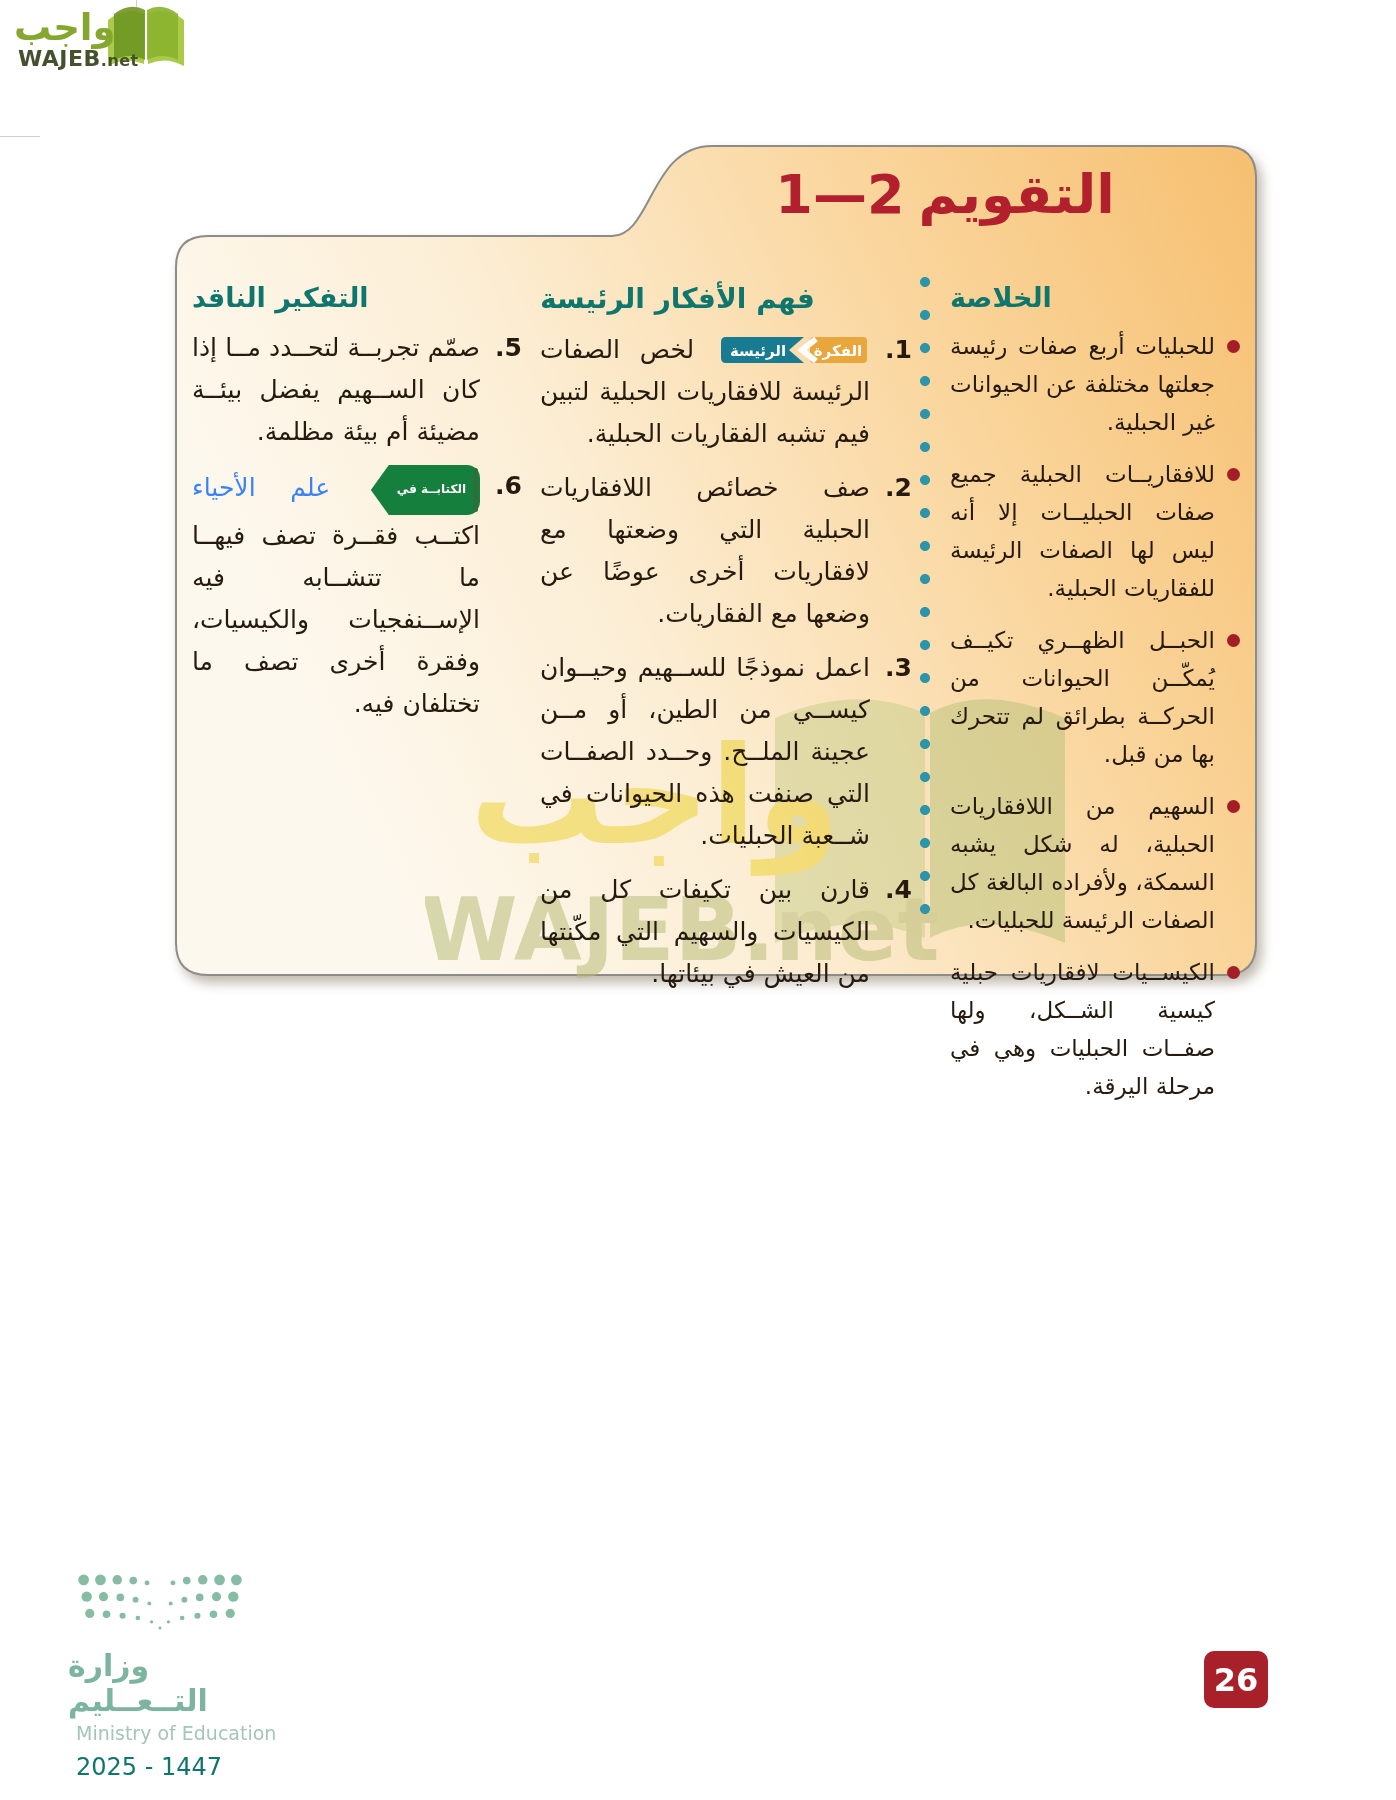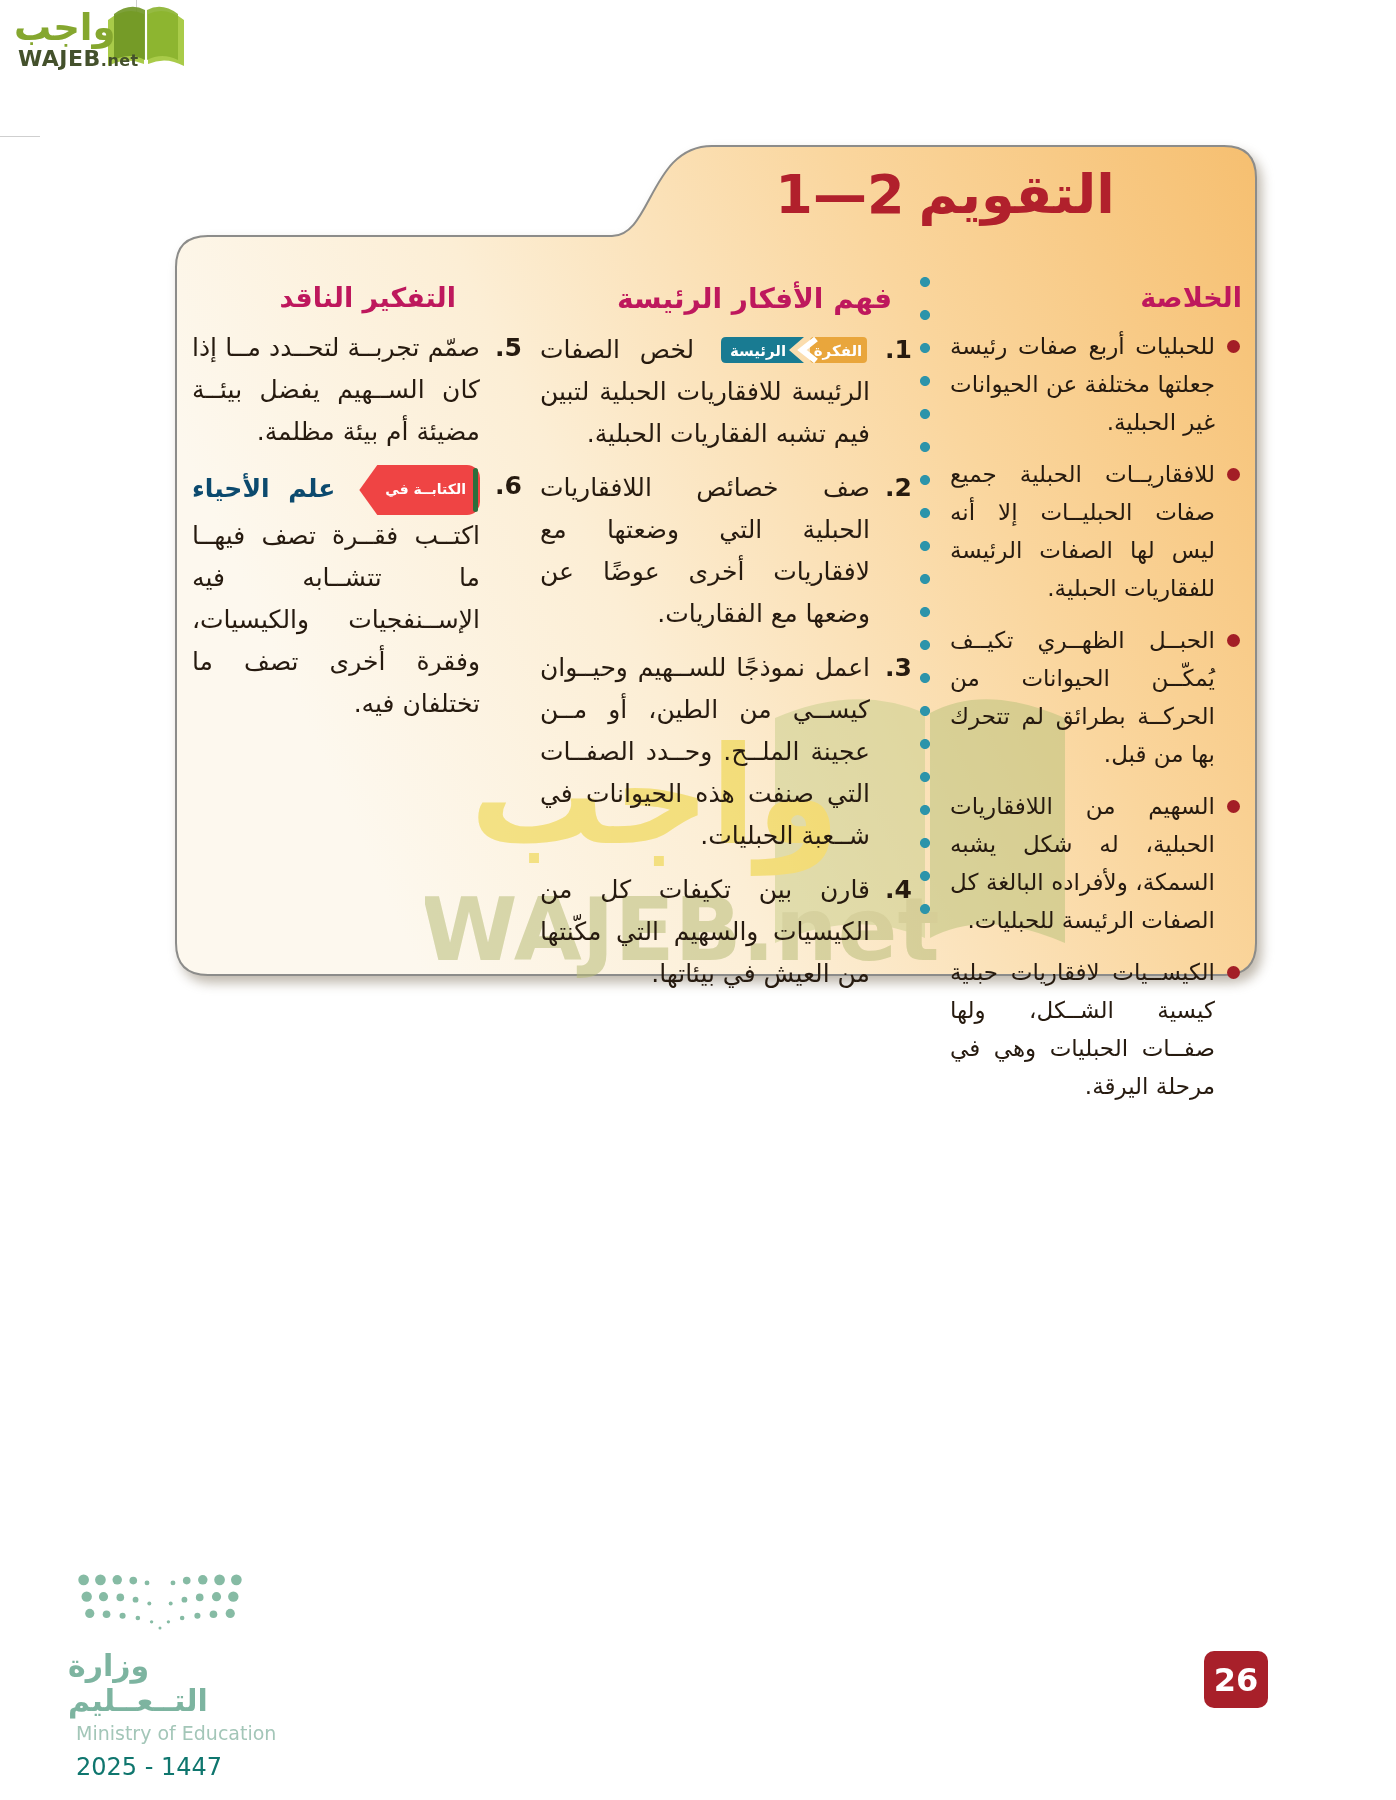--- a/index.html
+++ b/index.html
@@ -28,21 +28,21 @@
 
   .card-title {
     position:absolute; left:690px; top:154px; width:510px; height:80px;
     display:flex; align-items:center; justify-content:center; gap:14px;
     color:#b1202c; font-size:54px; font-weight:bold;
   }
   .card-title .num { unicode-bidi:bidi-override; direction:rtl; }
 
   
   .col { position:absolute; top:282px; text-align:justify; color:#261a0f; }
-  .col h2 { font-size:27px; font-weight:bold; color:#be185d; margin-bottom:14px; text-align:right; }
+  .col h2 { font-size:27px; font-weight:bold; color:#0f766e; margin-bottom:14px; text-align:left; }
 
   .col-summary { left:950px; width:292px; }
   .col-summary .bullet { position:relative; padding-right:27px; font-size:23px; line-height:38px; margin-bottom:14px; }
   .col-summary .bullet::before { content:""; position:absolute; right:2px; top:13px;
     width:13px; height:13px; border-radius:50%; background:#a31e26; }
 
   .dots-sep { position:absolute; left:919px; top:276px; width:12px; height:660px;
     background-image: radial-gradient(circle at 6px 6px, #2d94aa 4.6px, rgba(45,148,170,0) 5.4px);
     background-size:12px 33px; background-repeat:repeat-y; }
 
@@ -53,27 +53,27 @@
 
   .q-item { position:relative; padding-right:42px; font-size:25px; line-height:42px; margin-bottom:12px; }
   .q-item .q-num { position:absolute; right:0; top:0; font-weight:bold; }
   .q-item b { font-weight:normal; }
 
   
   .idea-badge { vertical-align:-7px; margin-left:4px; }
 
   
   .ribbon { position:relative; display:inline-block; direction:rtl;
-    background:#ef4444; color:#fff; font-size:14px; font-weight:bold;
+    background:#15803d; color:#fff; font-size:12px; font-weight:bold;
     padding:3px 14px 5px 26px; border-radius:0 13px 13px 0;
     clip-path: polygon(18px 0, 100% 0, 100% 100%, 18px 100%, 0 50%);
     vertical-align:3px; margin-left:6px; }
   .ribbon .cap { position:absolute; right:2px; top:3px; bottom:3px; width:5px;
     background:#2c6e3c; border-radius:3px; }
-  .bio { color:#0c4a6e; font-weight:bold; }
+  .bio { color:#3b82f6; font-weight:normal; }
 
   
   .watermark { position:absolute; left:425px; top:688px; opacity:.55; pointer-events:none; }
 
   
   .ministry { position:absolute; left:62px; top:1572px; width:240px; direction:ltr; }
   .ministry .dots { margin-left:14px; }
   .ministry .ar { margin-top:12px; margin-left:6px; font-size:30px; font-weight:bold; color:#7db4a0;
     direction:rtl; text-align:left; width:172px; }
   .ministry .en { margin-top:4px; margin-left:14px; font-size:19px; color:#a3c6b8; }

